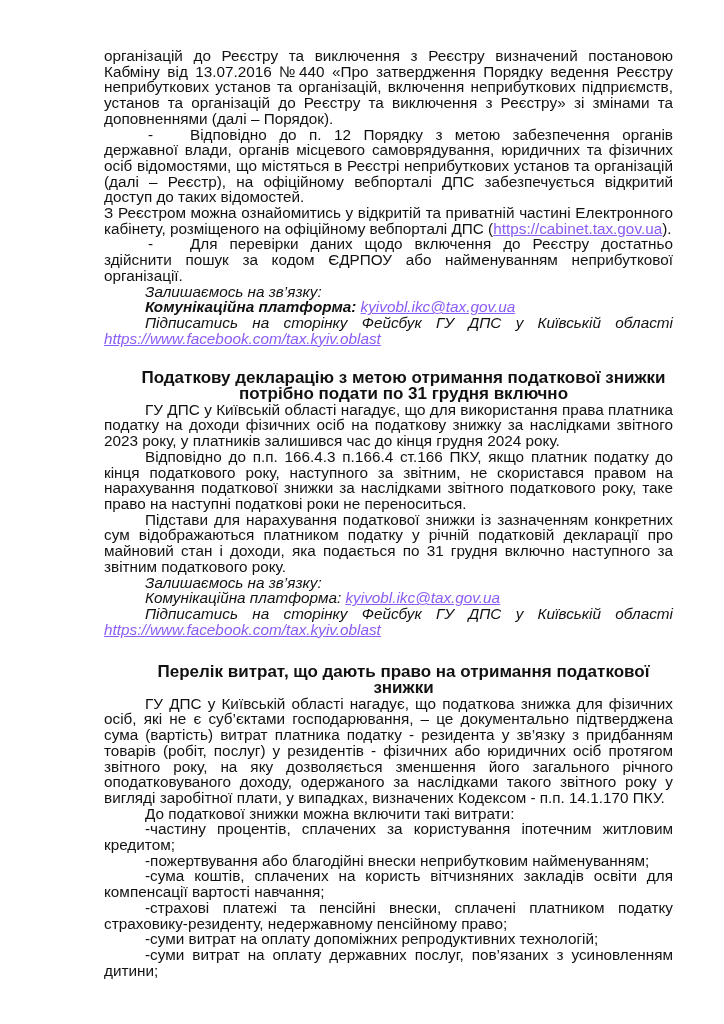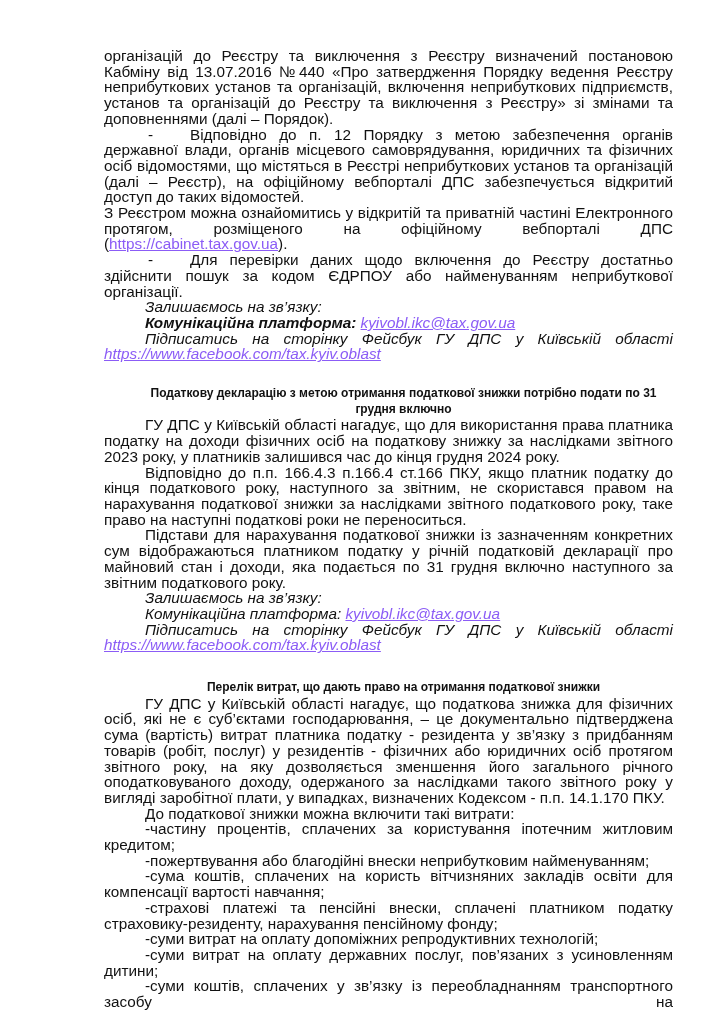--- a/index.html
+++ b/index.html
@@ -10,39 +10,39 @@
     font-size: 15.3px; line-height: 15.7px; color: #111111;
   }
   p { margin: 0; text-align: justify; text-indent: 41px; }
   p.noind { text-indent: 0; }
   p.dash { text-indent: 44px; }
   p.dash .d { display: inline-block; width: 42px; text-indent: 0; }
   .it { font-style: italic; }
   .bi { font-style: italic; font-weight: bold; }
   a { color: #8b5cf6; text-decoration: underline; }
   h2 {
-    margin: 0; font-size: 12px; line-height: 15.7px; font-weight: bold;
+    margin: 0; font-size: 17px; line-height: 15.7px; font-weight: bold;
     text-align: center; padding-left: 30px;
   }
   .gap { height: 24px; }
   .gap2 { height: 27px; }
   .justall { text-align-last: justify; }
 </style>
 </head>
 <body>
 
 <div class="page">
 
   <p class="noind">організацій до Реєстру та виключення з Реєстру визначений постановою Кабміну від 13.07.2016 №440 «Про затвердження Порядку ведення Реєстру неприбуткових установ та організацій, включення неприбуткових підприємств, установ та організацій до Реєстру та виключення з Реєстру» зі змінами та доповненнями (далі – Порядок).</p>
 
   <p class="dash">
     <span class="d">-</span><span>Відповідно до п. 12 Порядку з метою забезпечення органів державної влади, органів місцевого самоврядування, юридичних та фізичних осіб відомостями, що містяться в Реєстрі неприбуткових установ та організацій (далі – Реєстр), на офіційному вебпорталі ДПС забезпечується відкритий доступ до таких відомостей.</span>
   </p>
   <p class="noind">
-    <span>З Реєстром можна ознайомитись у відкритій та приватній частині Електронного протягом, розміщеного на офіційному вебпорталі ДПС (</span><a>https://cabinet.tax.gov.ua</a><span>).</span>
+    <span>З Реєстром можна ознайомитись у відкритій та приватній частині Електронного кабінету, розміщеного на офіційному вебпорталі ДПС (</span><a>https://cabinet.tax.gov.ua</a><span>).</span>
   </p>
 
   <p class="dash">
     <span class="d">-</span><span>Для перевірки даних щодо включення до Реєстру достатньо здійснити пошук за кодом ЄДРПОУ або найменуванням неприбуткової організації.</span>
   </p>
 
   <p class="it">Залишаємось на зв’язку:</p>
   <p>
     <span class="bi">Комунікаційна платформа:</span>
     <a class="it">kyivobl.ikc@tax.gov.ua</a>
@@ -69,18 +69,17 @@
   </p>
 
   <div class="gap2"></div>
 
   <h2>Перелік витрат, що дають право на отримання податкової знижки</h2>
   <p>ГУ ДПС у Київській області нагадує, що податкова знижка для фізичних осіб, які не є суб’єктами господарювання, – це документально підтверджена сума (вартість) витрат платника податку - резидента у зв’язку з придбанням товарів (робіт, послуг) у резидентів - фізичних або юридичних осіб протягом звітного року, на яку дозволяється зменшення його загального річного оподатковуваного доходу, одержаного за наслідками такого звітного року у вигляді заробітної плати, у випадках, визначених Кодексом - п.п. 14.1.170 ПКУ.</p>
   <p>До податкової знижки можна включити такі витрати:</p>
   <p>-частину процентів, сплачених за користування іпотечним житловим кредитом;</p>
   <p>-пожертвування або благодійні внески неприбутковим найменуванням;</p>
   <p>-сума коштів, сплачених на користь вітчизняних закладів освіти для компенсації вартості навчання;</p>
-  <p>-страхові платежі та пенсійні внески, сплачені платником податку страховику-резиденту, нарахування пенсійному фонду;</p>
+  <p>-страхові платежі та пенсійні внески, сплачені платником податку страховику-резиденту, недержавному пенсійному право;</p>
   <p>-суми витрат на оплату допоміжних репродуктивних технологій;</p>
   <p>-суми витрат на оплату державних послуг, пов’язаних з усиновленням дитини;</p>
-  <p class="justall">-суми коштів, сплачених у зв’язку із переобладнанням транспортного засобу на</p>
 
 </div>
 
 </body></html>

